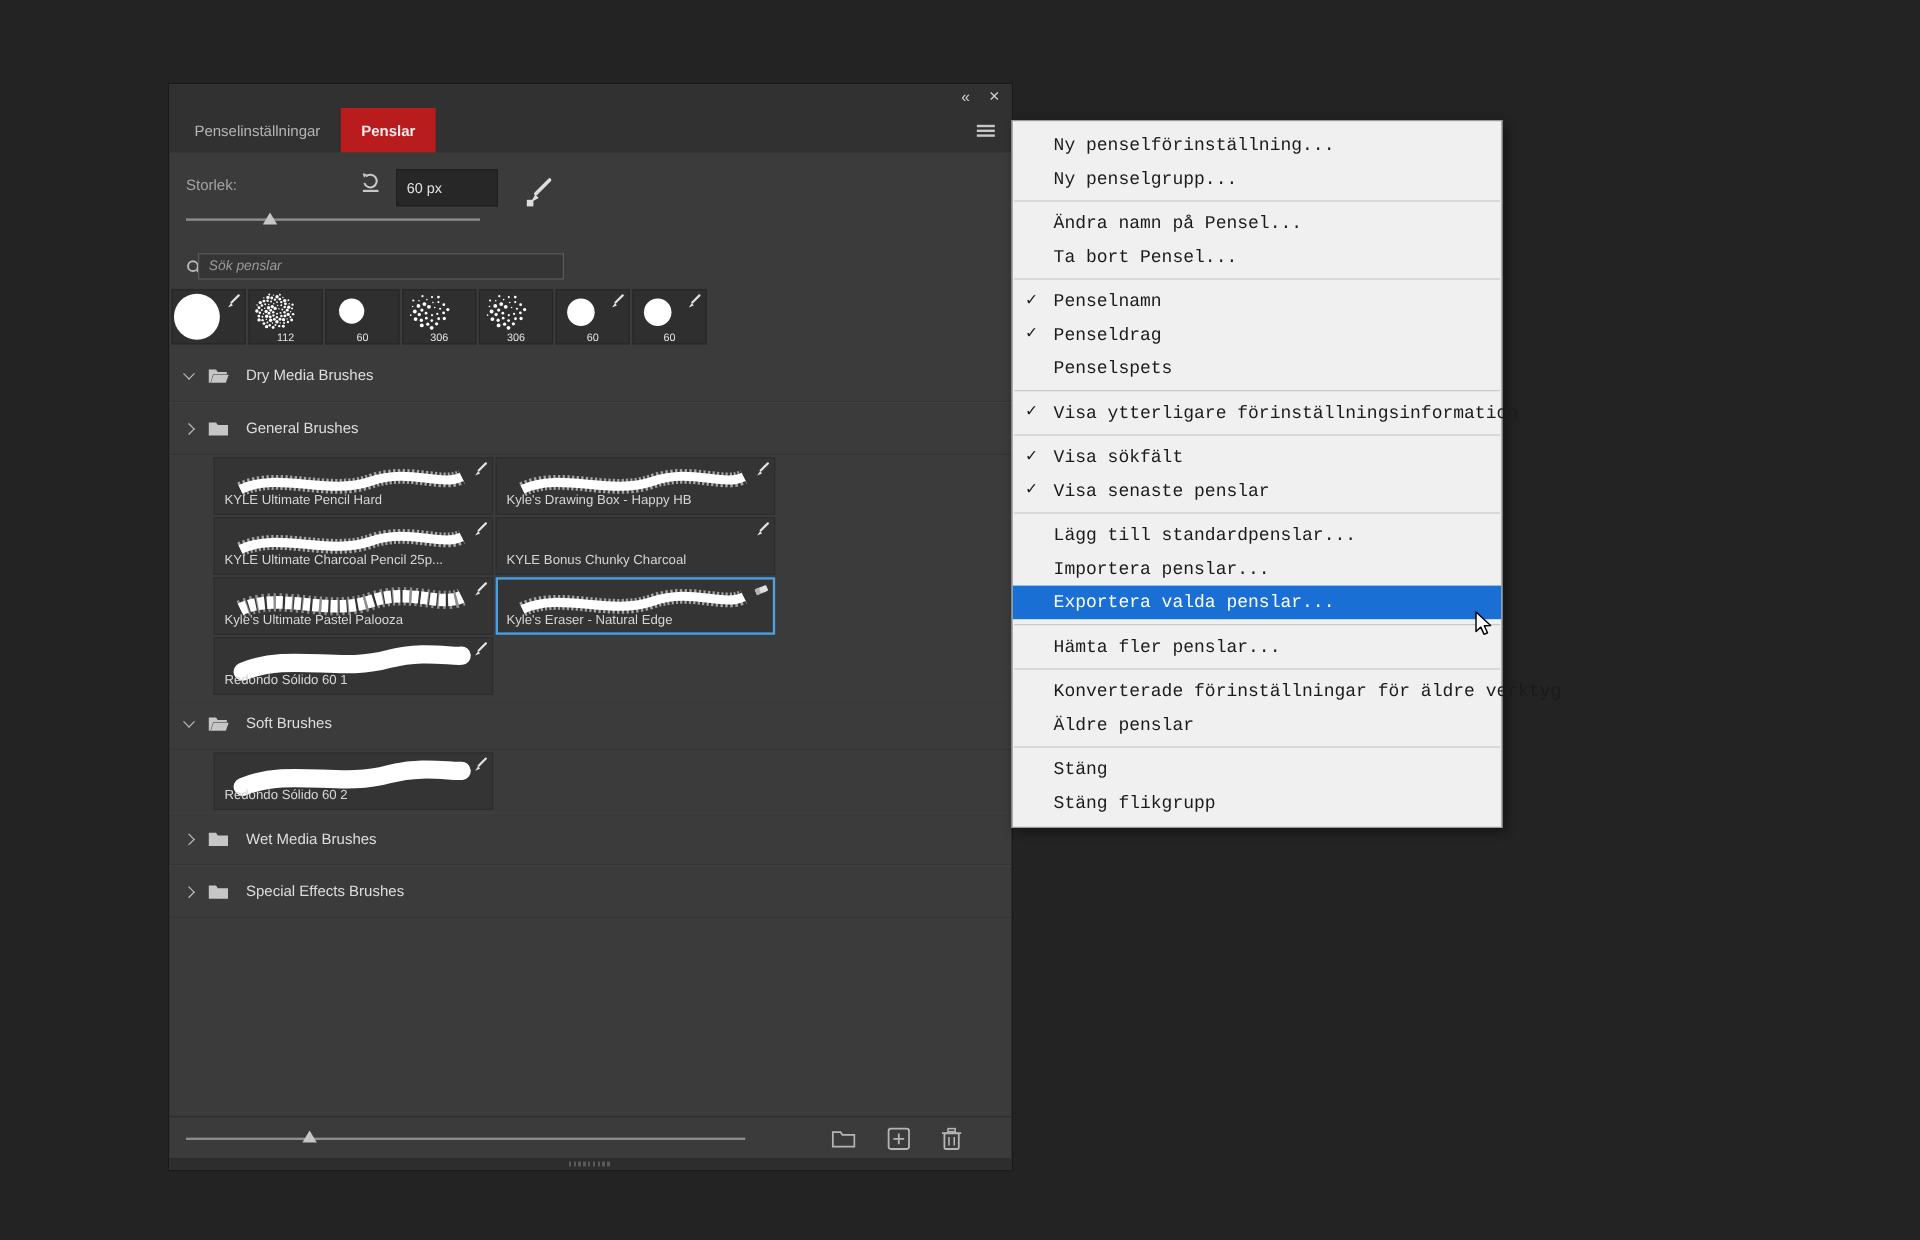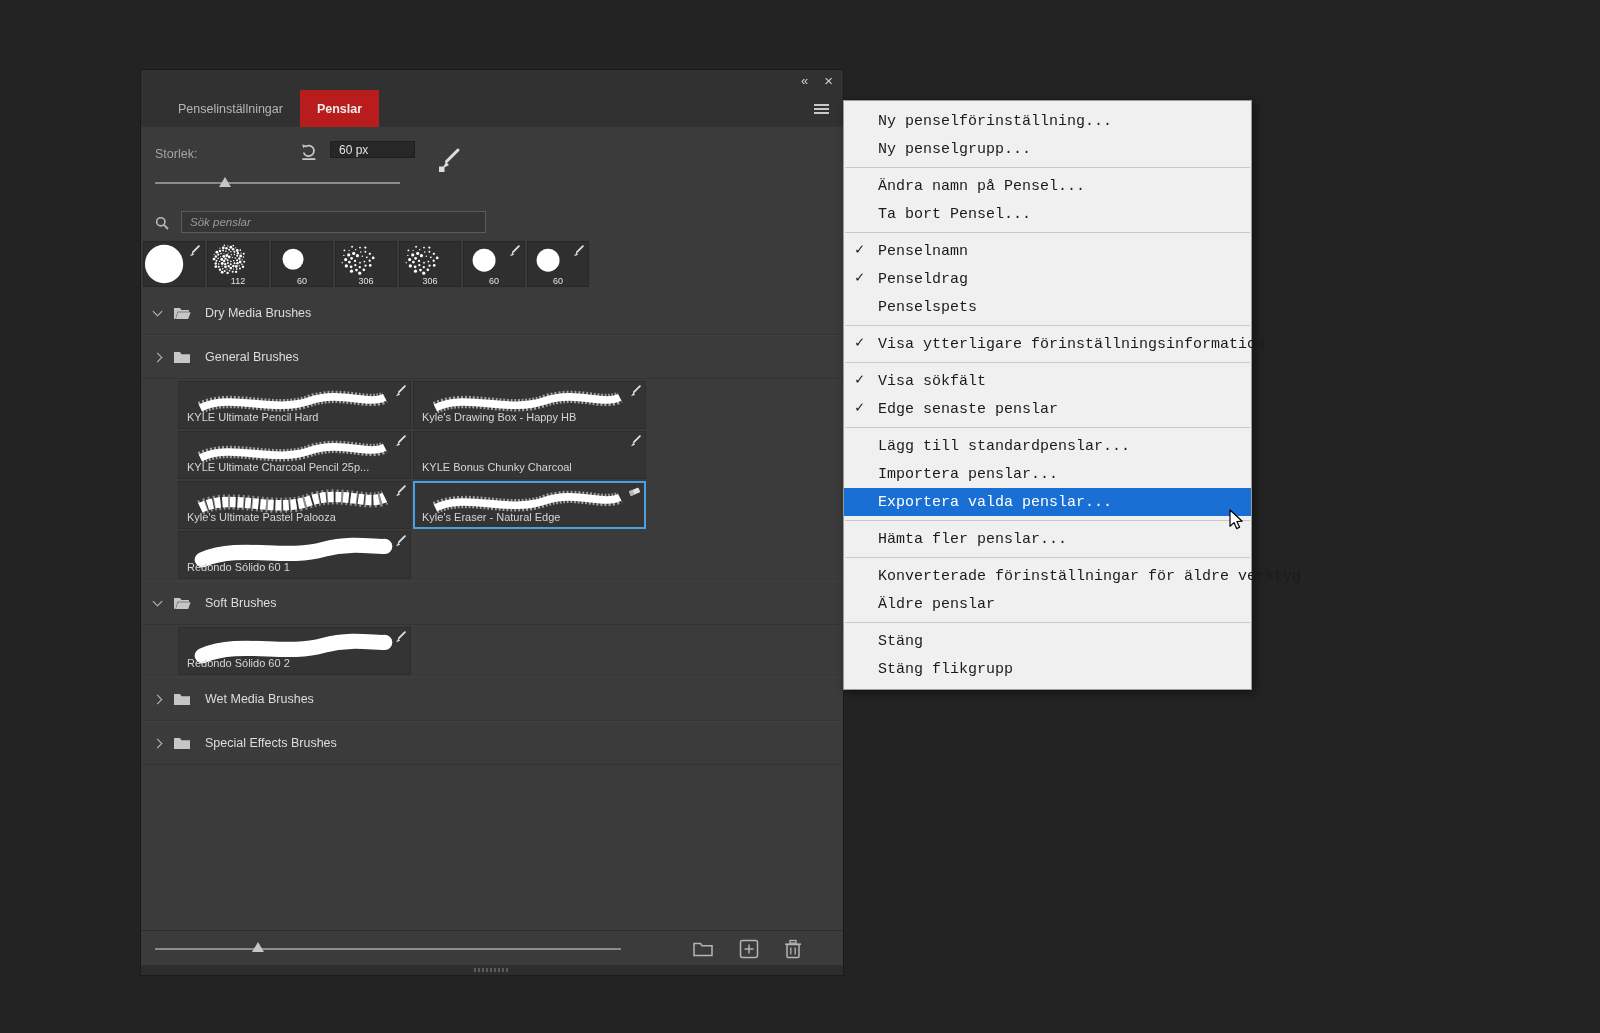--- a/index.html
+++ b/index.html
@@ -9,42 +9,42 @@
 
   
   .panel{position:absolute;left:141px;top:70px;width:702px;height:905px;background:#3b3b3b;
          box-shadow:0 0 0 1px #1a1a1a;}
   .panel-header{position:absolute;top:0;left:0;right:0;height:20px;background:#313131;
         display:flex;justify-content:flex-end;align-items:center;gap:16px;padding-right:10px;color:#d0d0d0;}
   .ph-icon{font-size:13px;line-height:1;cursor:default;}
   .ph-close{font-size:15px;}
 
   .tabbar{position:absolute;top:20px;left:0;right:0;height:37px;background:#313131;display:flex;align-items:stretch;}
-  .tabs{display:flex;padding-left:20px;}
+  .tabs{display:flex;padding-left:4px;}
   .tab{padding:0 17px;display:flex;align-items:center;font-size:12.5px;color:#b5b5b5;white-space:nowrap;}
   .tab.active{background:#b91c1c;color:#ececec;font-weight:bold;}
   .panel-menu-btn{margin-left:auto;display:flex;align-items:center;padding:0 14px;}
   .hamburger{width:15px;height:2px;background:#c9c9c9;box-shadow:0 -4px 0 #c9c9c9,0 4px 0 #c9c9c9;}
 
   .pbody{position:absolute;top:57px;left:0;right:0;bottom:45px;overflow:hidden;}
 
   .size-label{position:absolute;left:14px;top:20px;font-size:12.5px;color:#a3a3a3;}
   .reset-btn{position:absolute;left:158px;top:15px;width:20px;height:20px;}
-  .size-input{position:absolute;left:189px;top:14px;width:85px;height:17px;background:#272727;
+  .size-input{position:absolute;left:189px;top:14px;width:85px;height:31px;background:#272727;
         border:1px solid #1f1f1f;color:#e2e2e2;font-size:12px;padding:0 8px;font-family:inherit;outline:none;}
   .preview-btn{position:absolute;left:294px;top:20px;width:27px;height:27px;}
 
   .slider{position:absolute;left:14px;top:105px;width:245px;height:16px;}
   .slider .track, .footer .track{position:absolute;left:0;right:0;top:7px;height:1.5px;background:#8c8c8c;}
   .tri-thumb{position:absolute;width:0;height:0;border-left:6px solid transparent;border-right:6px solid transparent;
         border-bottom:10px solid #c6c6c6;top:2px;}
   .slider{top:48px;}
 
   .search-icon{position:absolute;left:14px;top:89px;width:14px;height:14px;}
-  .search-input{position:absolute;left:40px;top:84px;width:305px;height:22px;background:#353535;
+  .search-input{position:absolute;left:24px;top:84px;width:305px;height:22px;background:#353535;
         border:1px solid #5a5a5a;color:#dddddd;font-size:11.5px;padding:0 8px;font-family:inherit;outline:none;}
   .search-input::placeholder{font-style:italic;color:#9b9b9b;}
 
   .recent{position:absolute;left:2px;top:114px;display:flex;gap:2px;}
   .recent-tile{width:62px;height:46px;background:#2f2f2f;border:1px solid #272727;position:relative;}
   .recent-art{position:absolute;left:0;top:0;width:44px;height:44px;}
   .recent-label{position:absolute;bottom:0;left:0;width:100%;text-align:center;font-size:9px;color:#e3e3e3;}
 
   .corner-icon{position:absolute;top:3px;right:4px;width:13px;height:13px;}
 
@@ -543,21 +543,21 @@
       <span class="check">✓</span>
       <span class="mi-label">Visa ytterligare förinställningsinformation</span>
     </div>
     <div class="menu-sep"></div>
     <div class="menu-item">
       <span class="check">✓</span>
       <span class="mi-label">Visa sökfält</span>
     </div>
     <div class="menu-item">
       <span class="check">✓</span>
-      <span class="mi-label">Edge senaste penslar</span>
+      <span class="mi-label">Visa senaste penslar</span>
     </div>
     <div class="menu-sep"></div>
     <div class="menu-item">
       <span class="mi-label">Lägg till standardpenslar...</span>
     </div>
     <div class="menu-item">
       <span class="mi-label">Importera penslar...</span>
     </div>
     <div class="menu-item hl">
       <span class="mi-label">Exportera valda penslar...</span>

